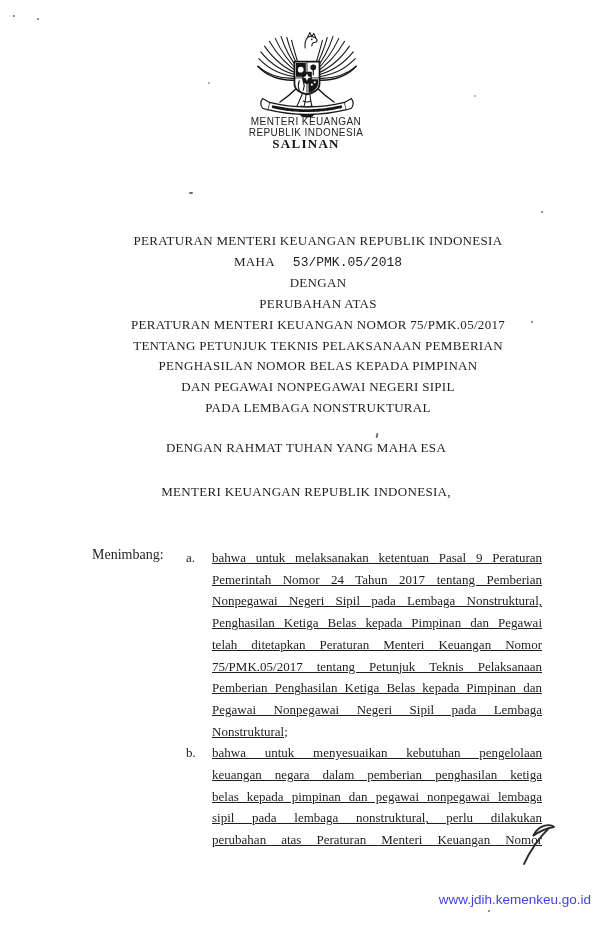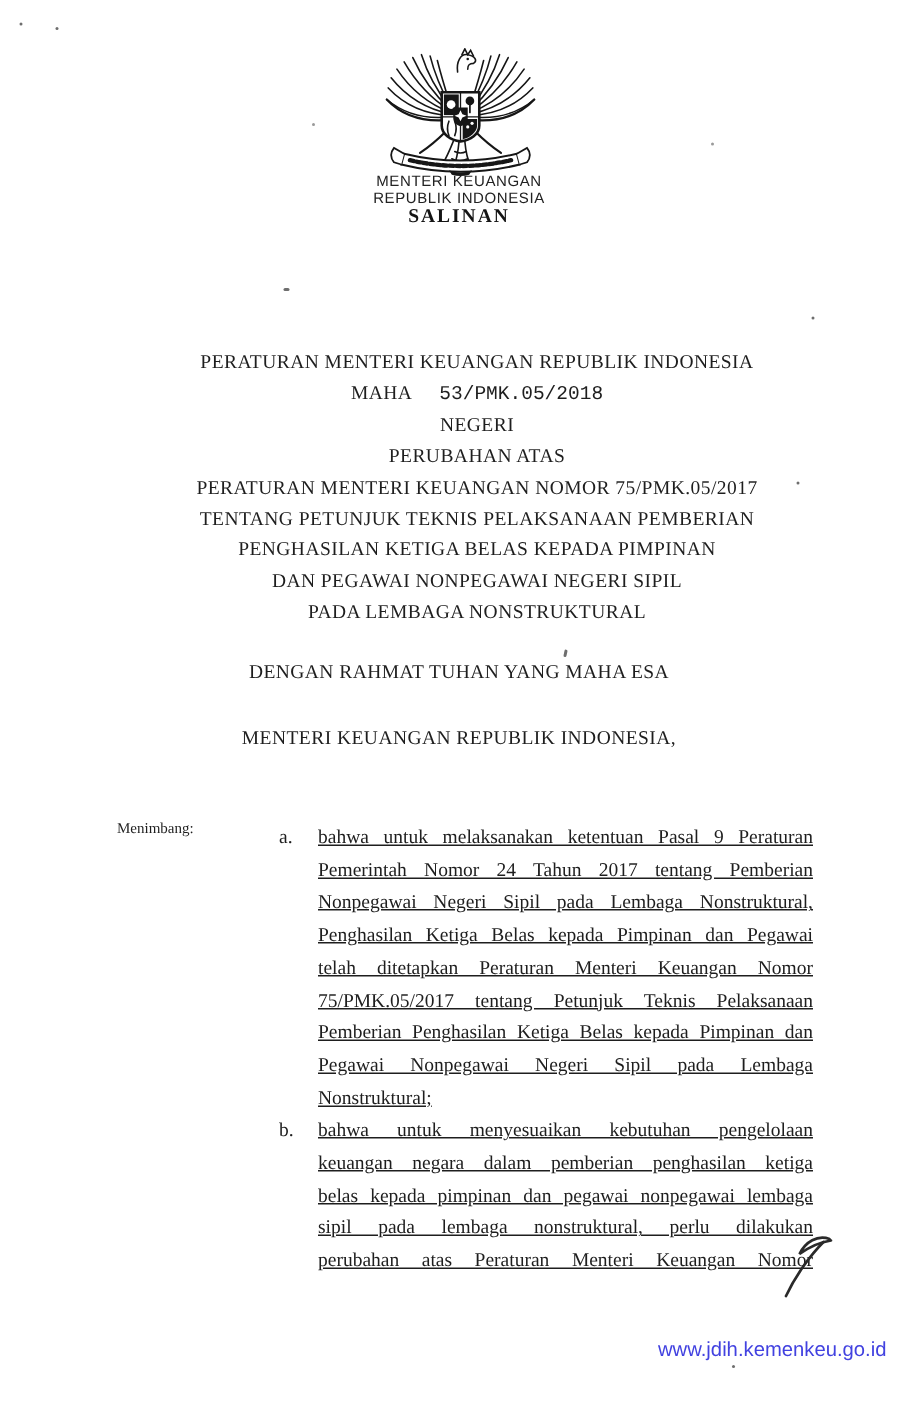--- a/index.html
+++ b/index.html
@@ -63,22 +63,22 @@
     font-size: 13px;
     letter-spacing: 0.3px;
     white-space: nowrap;
   }
   .invocation { top: 440px; }
   .authority  { top: 484px; }
 
   
   .menimbang-label {
     position: absolute;
-    left: 78px; top: 547px;
-    font-size: 10px;
+    left: 92px; top: 547px;
+    font-size: 14px;
   }
   .consider-items {
     position: absolute;
     left: 186px; top: 547px;
   }
   .consider-item { display: flex; }
   .item-marker {
     width: 26px;
     flex: 0 0 26px;
     font-size: 13px;
@@ -182,25 +182,25 @@
 
   <div class="ministry-block">
     <div class="ministry-line">MENTERI KEUANGAN</div>
     <div class="ministry-line">REPUBLIK INDONESIA</div>
     <div class="salinan">SALINAN</div>
   </div>
 
   <div class="title-block">
     <div class="title-line">PERATURAN MENTERI KEUANGAN REPUBLIK INDONESIA</div>
     <div class="title-line"><span>MAHA</span><span class="mono-num">53/PMK.05/2018</span></div>
-    <div class="title-line">NEGERI</div>
+    <div class="title-line">DENGAN</div>
     <div class="title-line">PERUBAHAN ATAS</div>
     <div class="title-line">PERATURAN MENTERI KEUANGAN NOMOR 75/PMK.05/2017</div>
     <div class="title-line">TENTANG PETUNJUK TEKNIS PELAKSANAAN PEMBERIAN</div>
-    <div class="title-line">PENGHASILAN KETIGA BELAS KEPADA PIMPINAN</div>
+    <div class="title-line">PENGHASILAN NOMOR BELAS KEPADA PIMPINAN</div>
     <div class="title-line">DAN PEGAWAI NONPEGAWAI NEGERI SIPIL</div>
     <div class="title-line">PADA LEMBAGA NONSTRUKTURAL</div>
   </div>
 
   <div class="invocation">DENGAN RAHMAT TUHAN YANG MAHA ESA</div>
   <div class="authority">MENTERI KEUANGAN REPUBLIK INDONESIA,</div>
 
   <div class="menimbang-label">Menimbang:</div>
 
   <div class="consider-items">

